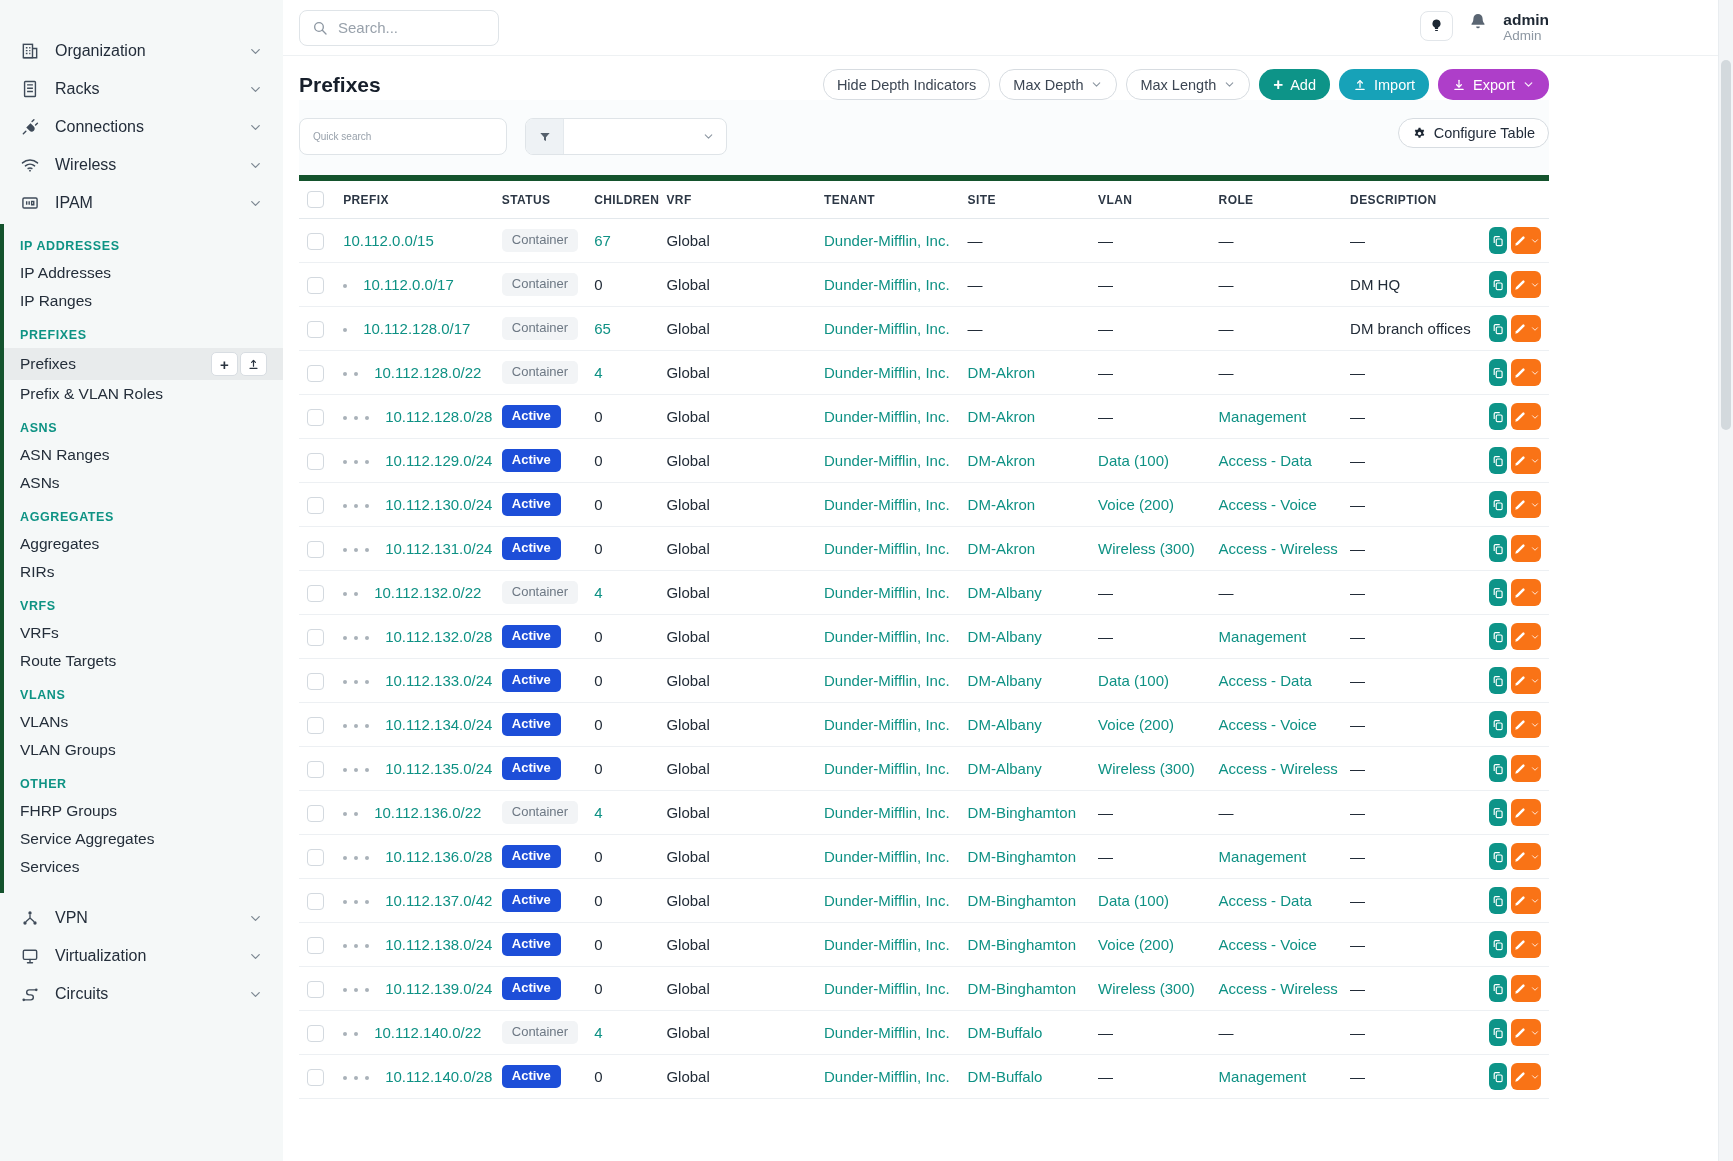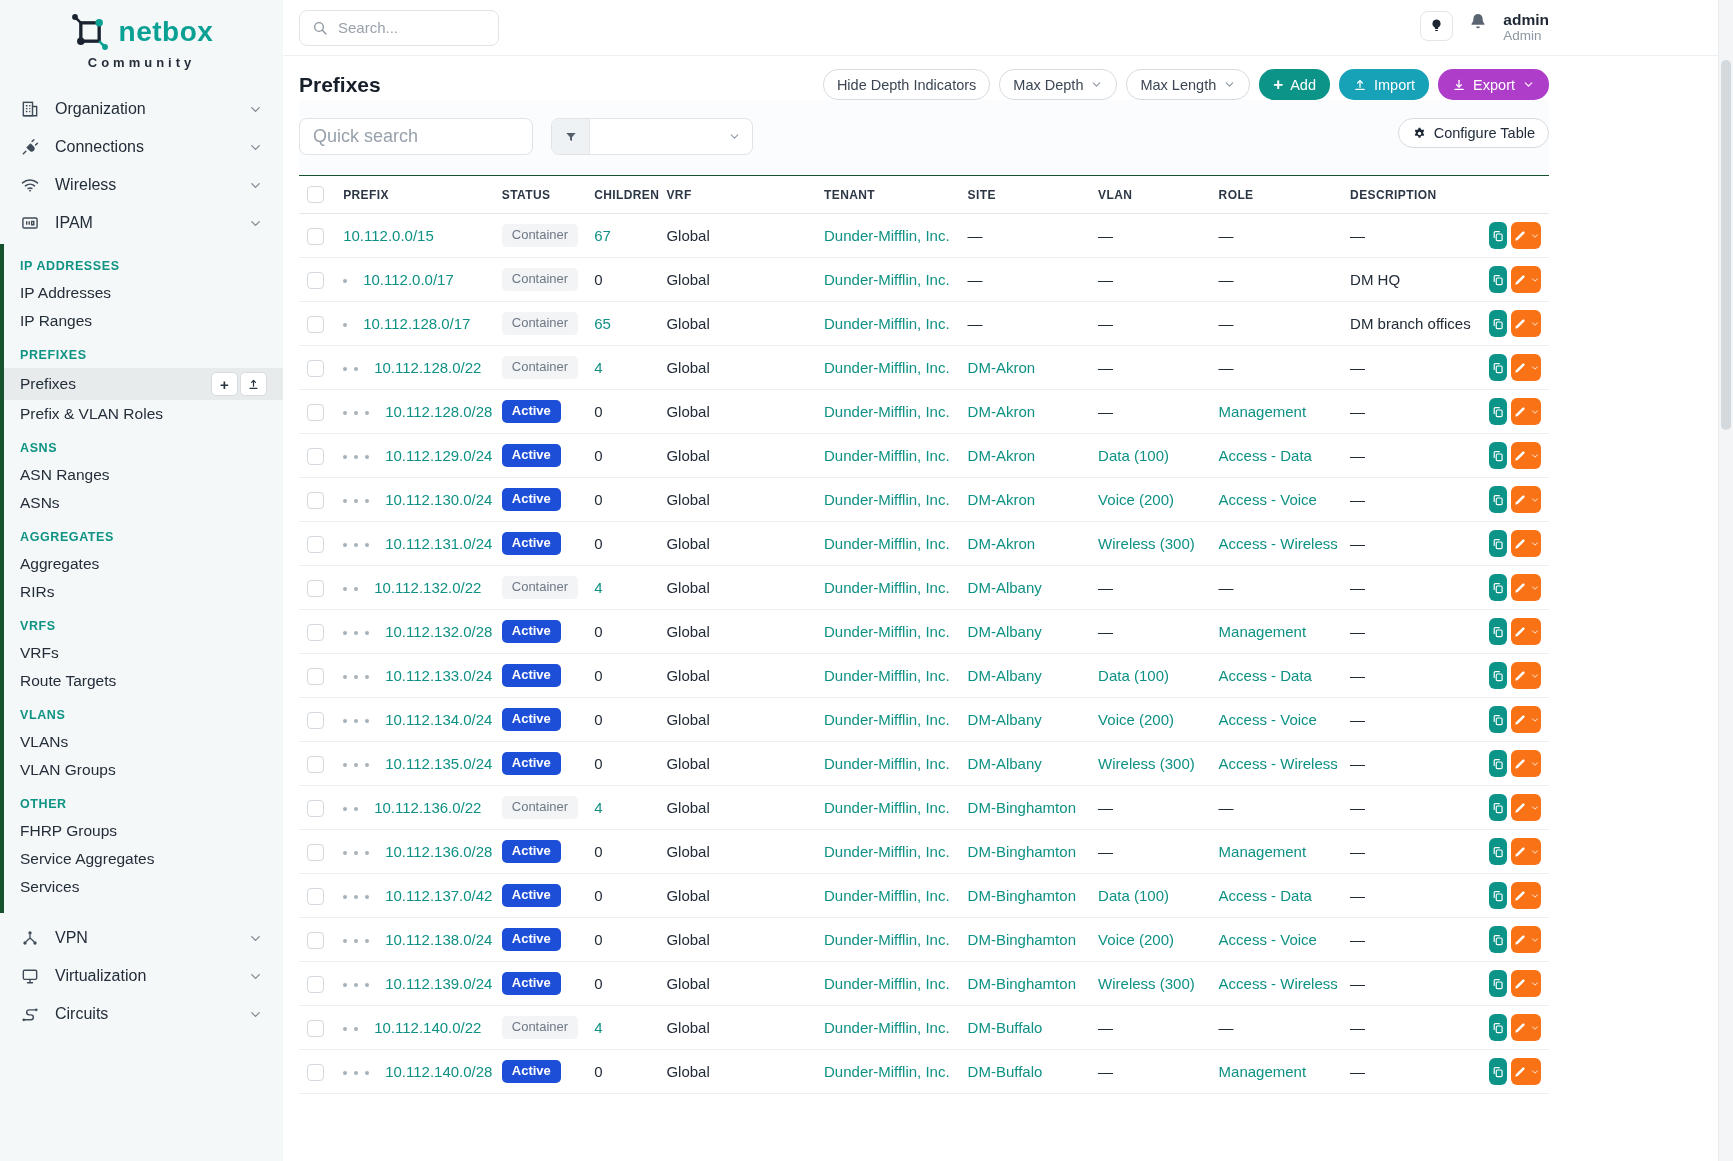--- a/index.html
+++ b/index.html
@@ -66,32 +66,32 @@
   .btn-ic svg{width:100%;height:100%}
 
   .tabs{display:flex;margin-top:18px;border-bottom:1px solid #e3e8ec;padding-left:0}
   .tab{padding:9px 17px;font-size:15px;color:#57616d;display:flex;gap:9px;align-items:center}
   .tab.active{background:#fff;border:1px solid #e3e8ec;border-bottom:1px solid #fff;border-radius:7px 7px 0 0;margin-bottom:-1px;color:#1d2733}
   .count-badge{background:#6b7682;color:#fff;border-radius:5px;font-size:12.5px;padding:2px 8px;font-weight:bold}
 
   .panel{background:#fafcfd;padding-top:18px}
   .panel-row{display:flex;align-items:flex-start;justify-content:space-between}
   .left-controls{display:flex;gap:18px}
-  .quick-search{width:234px;height:37px;border:1px solid #dfe4e8;border-radius:8px;padding:0 13px;font-size:18px;color:#38424e;background:#fff;outline:none}
+  .quick-search{width:208px;height:37px;border:1px solid #dfe4e8;border-radius:8px;padding:0 13px;font-size:10px;color:#38424e;background:#fff;outline:none}
   .quick-search::placeholder{color:#98a1ab}
   .filter-group{display:flex;height:37px;border:1px solid #dfe4e8;border-radius:8px;overflow:hidden;background:#fff;width:202px}
   .funnel-btn{width:38px;background:#eef2f5;border:none;border-right:1px solid #e4e9ed;display:flex;align-items:center;justify-content:center;color:#55606c}
   .funnel-btn svg{width:14px;height:14px}
   .filter-select{flex:1;display:flex;align-items:center;justify-content:flex-end;padding:0 11px;color:#8d97a2}
   .config-btn{height:30px}
   .gear{width:15px;height:15px;display:inline-flex;color:#1d2733}
   .gear svg{width:100%;height:100%}
   .config-btn span.lbl{color:#222c3a}
 
-  .table-wrap{margin-top:20px;background:#fff;border-top:1px solid #14532d}
+  .table-wrap{margin-top:20px;background:#fff;border-top:6px solid #14532d}
   table{width:100%;border-collapse:collapse;table-layout:fixed}
   thead th{font-size:12px;font-weight:bold;color:#2c3745;text-align:left;letter-spacing:.4px;padding:10px 8px;border-bottom:1px solid #e3e8ec;white-space:nowrap}
   tbody td{padding:0 8px;height:44px;border-bottom:1px solid #edf0f3;font-size:15px;white-space:nowrap;overflow:hidden}
   .cb{appearance:none;-webkit-appearance:none;width:17px;height:17px;border:1px solid #d3d9df;border-radius:4px;background:#fff;display:inline-block;vertical-align:middle;cursor:pointer}
   .lnk{color:#0e9184}
   .txt{color:#222c38}
   .badge{display:inline-block;font-size:13px;border-radius:5px;padding:3.5px 10px;line-height:1.25}
   .badge-container{background:#f2f4f6;color:#6d7884}
   .badge-active{background:#1d4ed8;color:#fff;font-weight:bold}
   .depth-dots{display:inline-flex;align-items:center;margin-right:9px;vertical-align:middle}
@@ -106,47 +106,44 @@
 
   .scrollbar{position:absolute;top:0;right:0;width:15px;height:100%;background:#f3f5f7;border-left:1px solid #e9edf0}
   .scroll-thumb{position:absolute;left:2px;top:60px;width:10px;height:370px;border-radius:6px;background:#d3d9dd}
 </style>
 </head>
 <body>
 
 <div class="app">
 
   <aside class="sidebar">
-    <div>
-      <div class="logo-row">
-        <span class="logo-glyph">
-          <svg viewBox="0 0 48 48" fill="none">
-            <rect x="13" y="13" width="22" height="22" stroke="#1a2430" stroke-width="4"></rect>
-            <line x1="13" y1="13" x2="6" y2="6" stroke="#1a2430" stroke-width="3"></line>
-            <line x1="35" y1="35" x2="42" y2="42" stroke="#0aa093" stroke-width="3"></line>
-            <circle cx="6" cy="6" r="3.5" fill="#1a2430"></circle>
-            <circle cx="35" cy="13" r="4.5" fill="#0aa093"></circle>
-            <circle cx="13" cy="35" r="4.5" fill="#1a2430"></circle>
-            <circle cx="42" cy="42" r="3.5" fill="#0aa093"></circle>
-          </svg>
-        </span>
-        <span class="brand-name">netbox</span>
-      </div>
-      <div class="brand-sub">Community</div>
-    </div>
     <nav class="nav">
         <div class="nav-item">
           <span class="nav-icon">
             <svg viewBox="0 0 24 24" fill="none" stroke="currentColor" stroke-width="1.7">
               <rect x="4" y="4" width="11" height="16"></rect>
               <path d="M15 9h5v11H4"></path>
               <path d="M7 8h2M7 11.5h2M7 15h2M11 8h1.5M11 11.5h1.5M11 15h1.5"></path>
             </svg>
           </span>
           <span class="nav-label">Organization</span>
+          <span class="nav-chevron">
+            <svg viewBox="0 0 24 24">
+              <path d="M6 9l6 6 6-6" fill="none" stroke="currentColor" stroke-width="2" stroke-linecap="round" stroke-linejoin="round"></path>
+            </svg>
+          </span>
+        </div>
+        <div class="nav-item">
+          <span class="nav-icon">
+            <svg viewBox="0 0 24 24" fill="none" stroke="currentColor" stroke-width="1.7">
+              <rect x="5.5" y="3" width="13" height="18" rx="1"></rect>
+              <path d="M8.5 7h7M8.5 11h7M8.5 15h7"></path>
+            </svg>
+          </span>
+          <span class="nav-label">Racks</span>
           <span class="nav-chevron">
             <svg viewBox="0 0 24 24">
               <path d="M6 9l6 6 6-6" fill="none" stroke="currentColor" stroke-width="2" stroke-linecap="round" stroke-linejoin="round"></path>
             </svg>
           </span>
         </div>
         <div class="nav-item">
           <span class="nav-icon">
             <svg viewBox="0 0 24 24" fill="none" stroke="currentColor" stroke-width="1.7" stroke-linecap="round">
               <path d="M4 20l3-3"></path>

